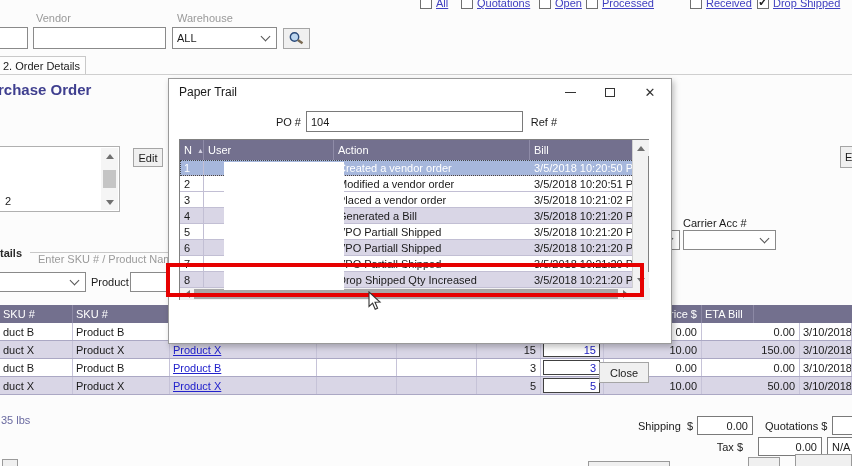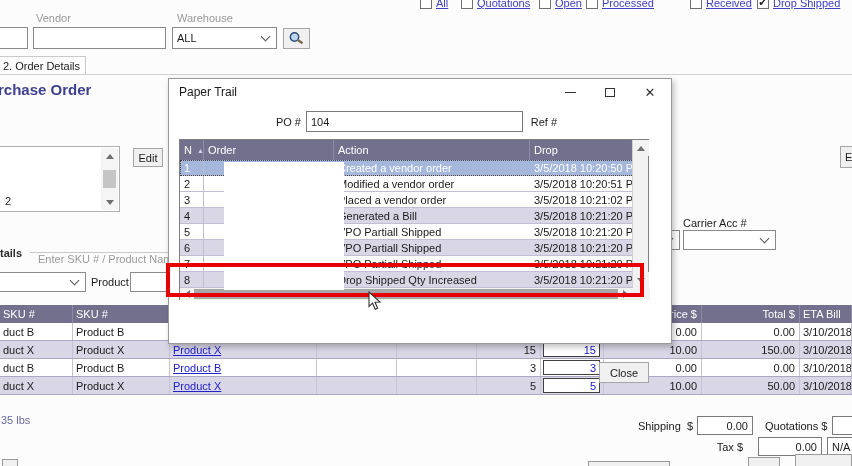--- a/index.html
+++ b/index.html
@@ -177,23 +177,20 @@
           <span>SKU #</span>
         </div>
       <div class="cell" style="width:147px;"></div>
       <div class="cell" style="width:80px;"></div>
       <div class="cell" style="width:80px;"></div>
       <div class="cell" style="width:64px;"></div>
       <div class="cell" style="width:63px;"></div>
       <div class="cell r" style="width:98px;">
           <span>Price $</span>
         </div>
-      <div class="cell r" style="width:98px;">
-          <span>Total $</span>
-        </div>
       <div class="cell l" style="width:52px;">
           <span>ETA Bill</span>
         </div>
     </div>
 
     <div class="grid-row">
       <div class="cell l" style="width:73px;">
           <span>duct B</span>
         </div>
       <div class="cell l" style="width:97px;">
@@ -342,27 +339,27 @@
     </div>
     <span class="abs lbl" style="left:358px;top:37px;width:30px;text-align:right;">Ref #</span>
 
     <div id="pt-list" class="abs" style="left:10px;top:60px;width:470px;height:161px;">
       <div class="pt-header">
         <div class="cell" style="width:24px;">
           <span>N</span>
             <span class="sortarrow">▲</span>
         </div>
         <div class="cell" style="width:130px;">
-            <span>Order</span>
+            <span>User</span>
           </div>
         <div class="cell" style="width:196px;">
             <span>Action</span>
           </div>
         <div class="cell" style="width:104px;">
-            <span>Drop</span>
+            <span>Bill</span>
           </div>
       </div>
 
       <div class="pt-row selected">
         <div class="cell cn" style="width:24px;">
             <span>1</span>
           </div>
         <div class="cell" style="width:130px;">
             <span></span>
           </div>

